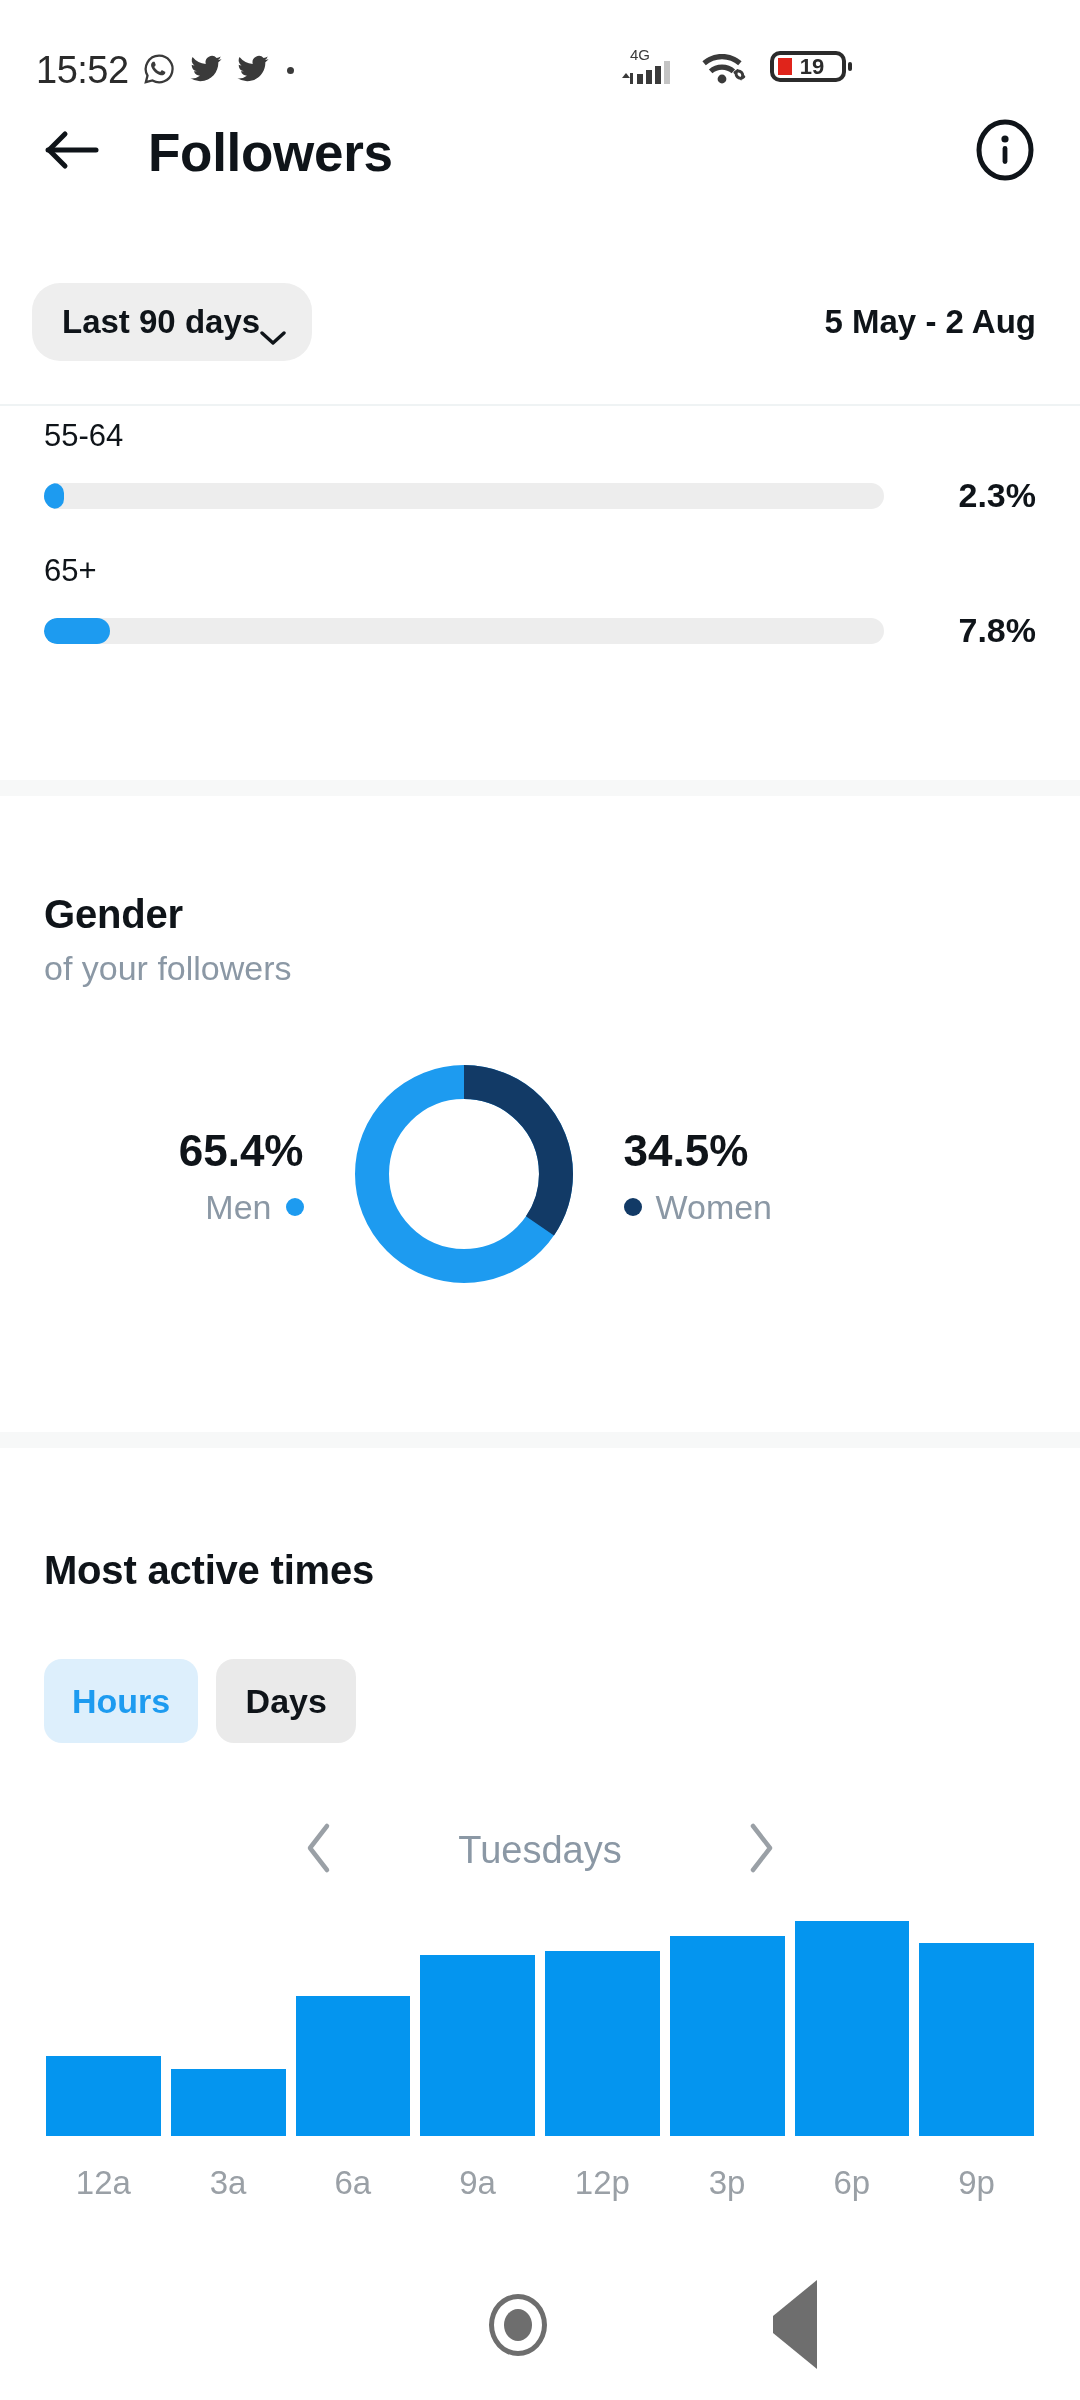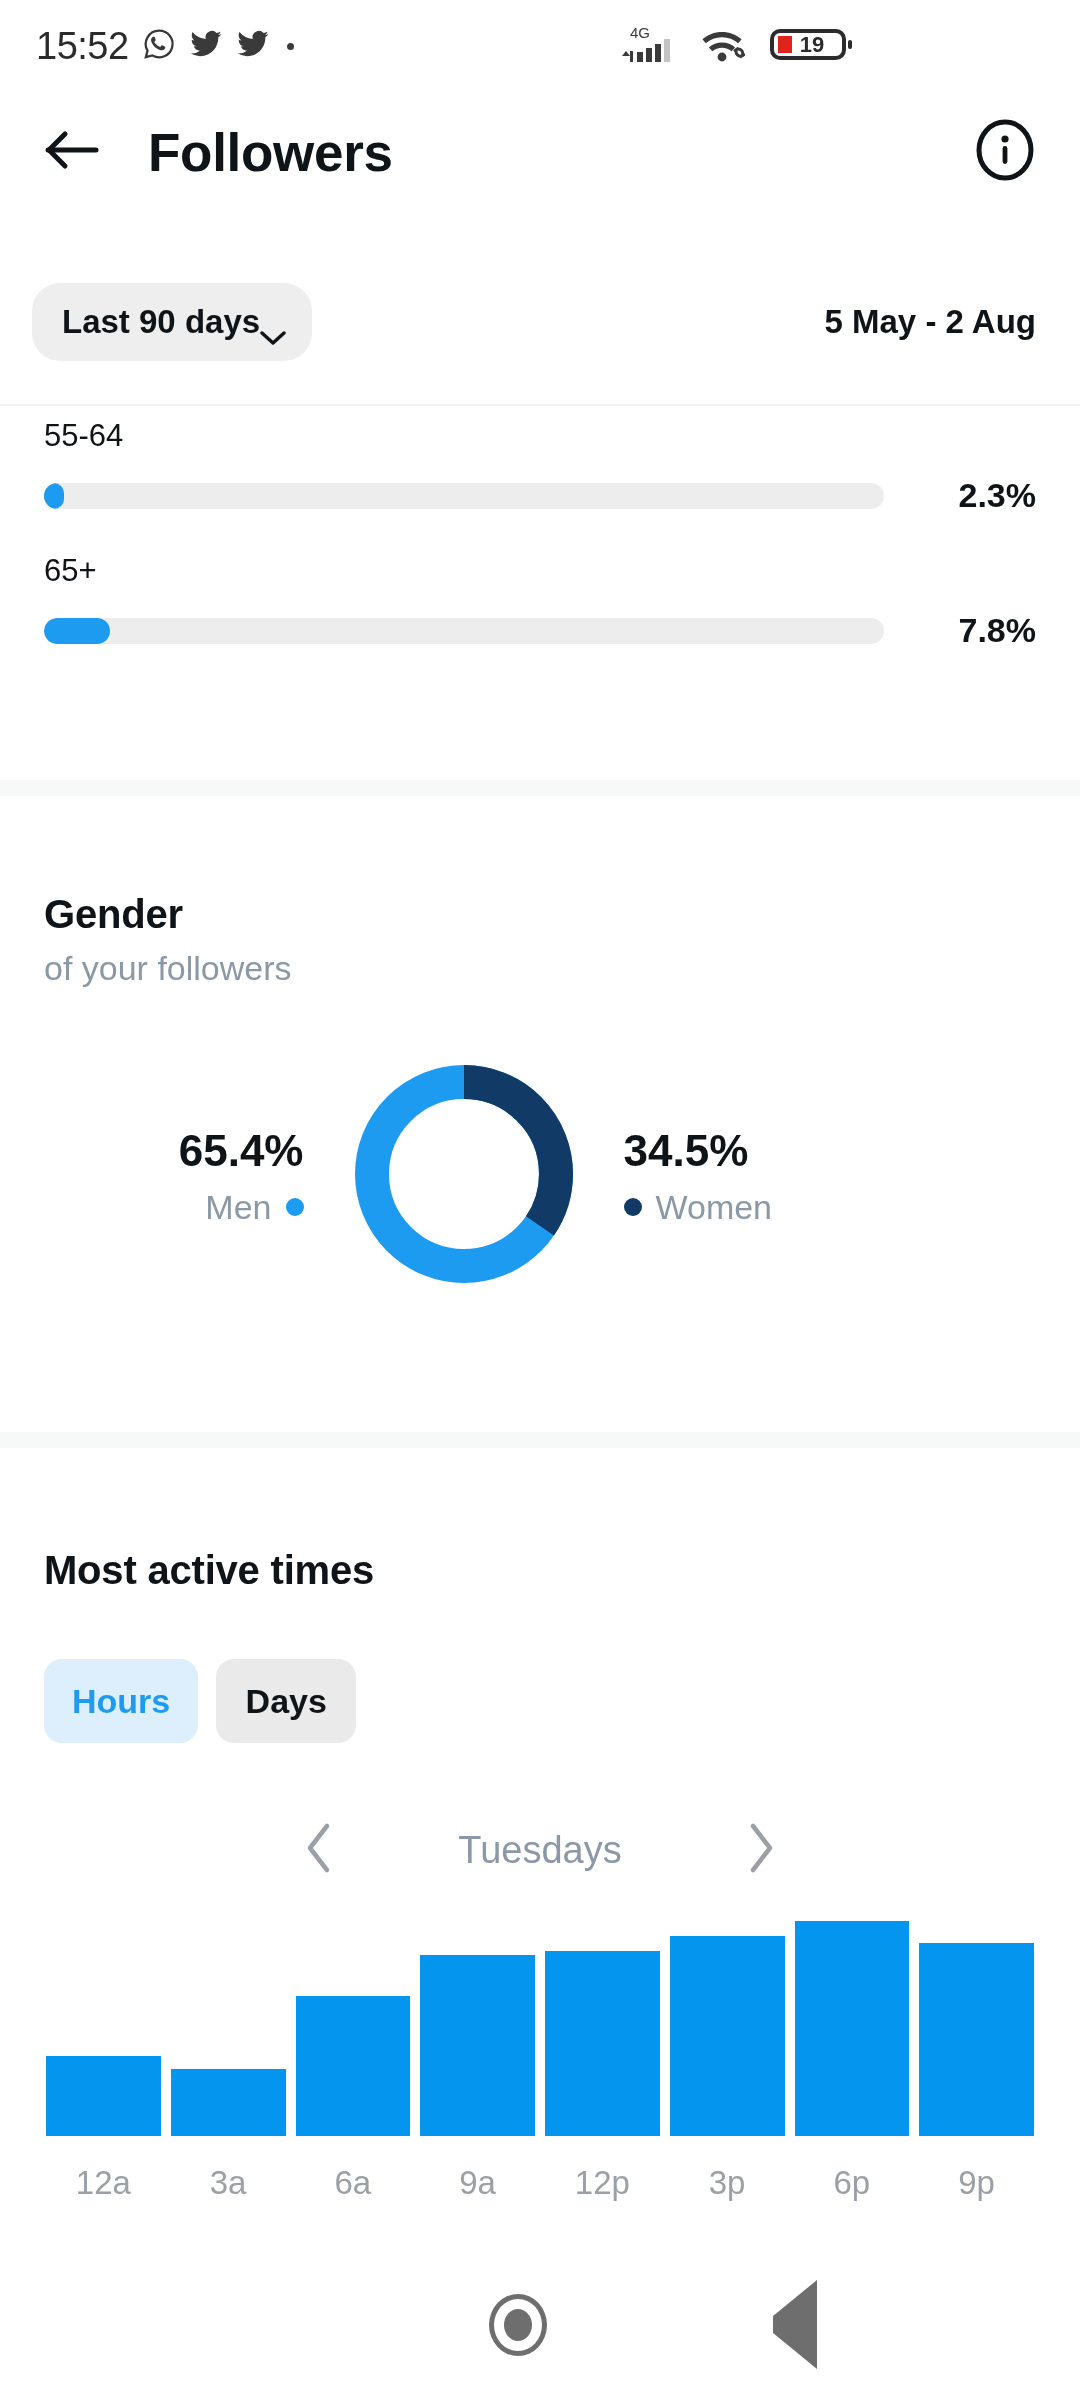--- a/index.html
+++ b/index.html
@@ -8,21 +8,21 @@
     background: #ffffff;
     font-family: "Liberation Sans", sans-serif;
     -webkit-font-smoothing: antialiased;
     overflow: hidden;
   }
 
   
   .statusbar {
     position: absolute; top: 0; left: 0;
     width: 884px; height: 92px;
-    display: flex; align-items: center;
+    display: flex; align-items: flex-end;
     padding: 0 30px 0 36px;
     color: #3a3a3a;
   }
   .sb-left { display: flex; align-items: center; gap: 13px; }
   .sb-time { font-size: 38px; font-weight: 400; letter-spacing: -0.5px; color: #2b2b2b; }
   .sb-right { margin-left: auto; display: flex; align-items: center; gap: 17px; }
   .sb-dot { width: 7px; height: 7px; border-radius: 50%; background: #3a3a3a; display:inline-block; margin-left:4px;}
 
   
   .header {

